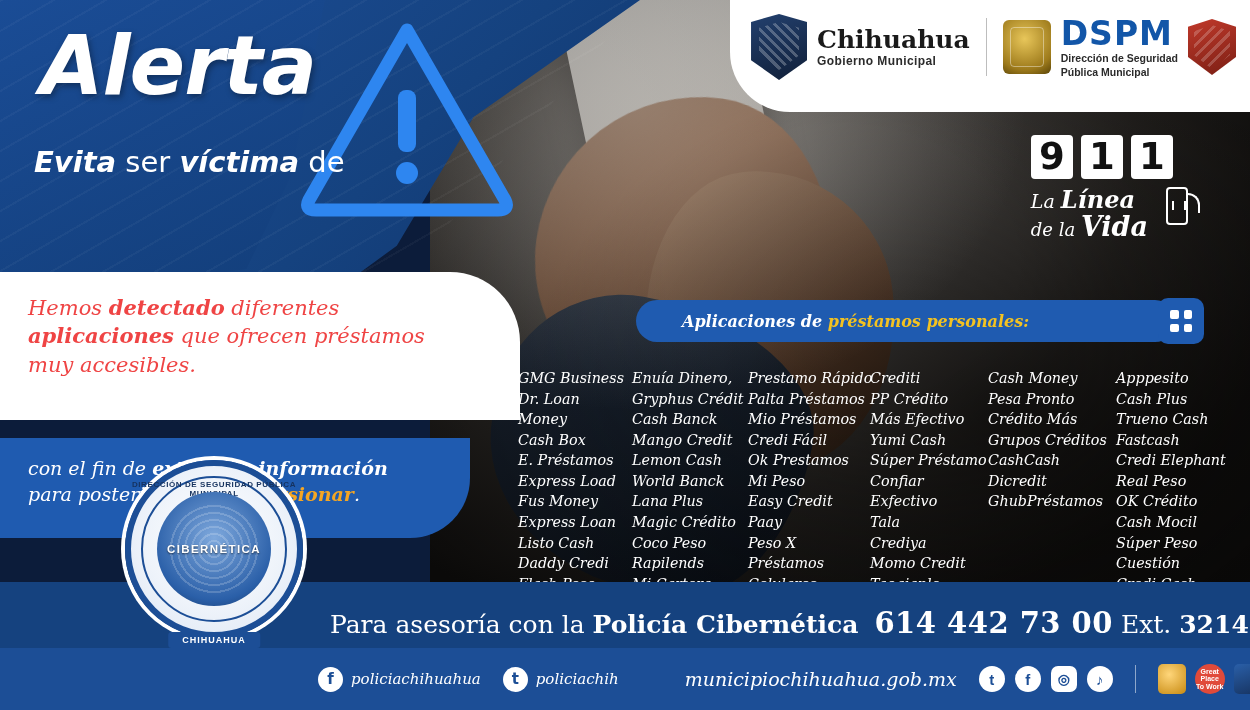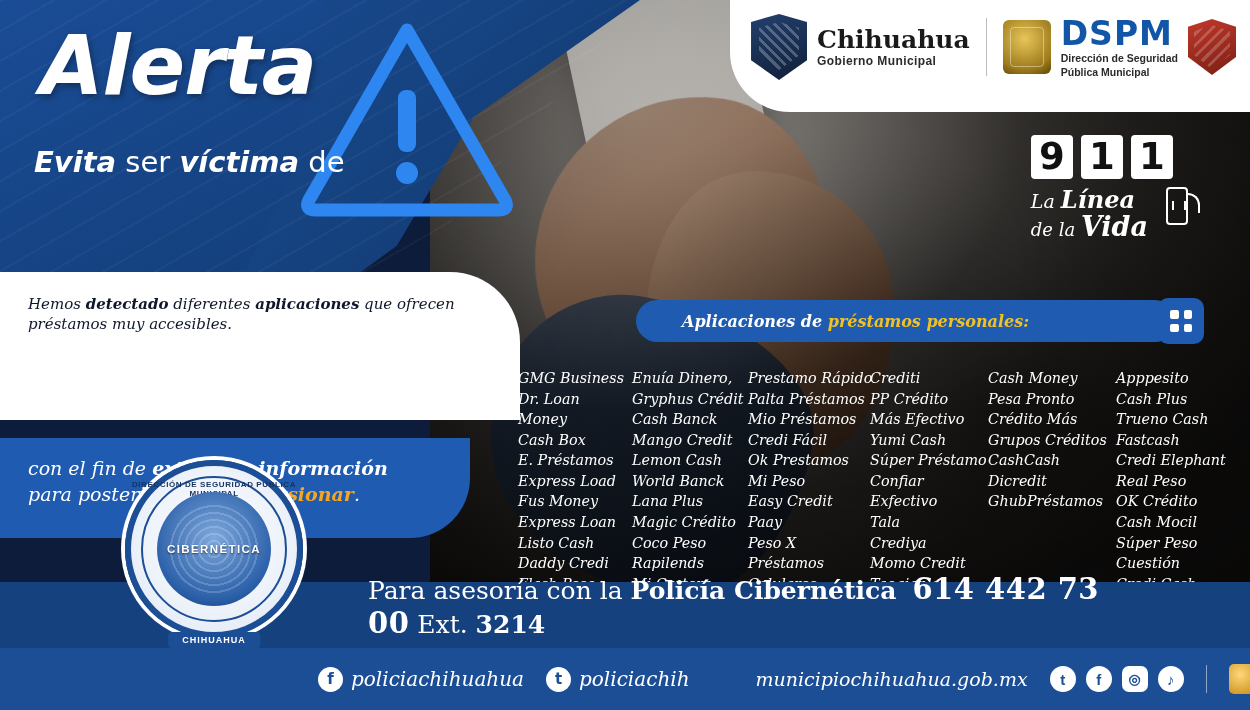--- a/index.html
+++ b/index.html
@@ -189,21 +189,21 @@
     border-right:2px solid #fff; border-top:2px solid #fff; border-radius:0 12px 0 0; }
 
   
   .card-white {
     position: absolute; left: 0; top: 272px; width: 520px; height: 148px;
     background: #ffffff;
     border-radius: 0 70px 0 0;
     padding: 22px 60px 0 28px;
   }
   .card-white p {
-    color: #0f172a; font-size: 15px; line-height: 1.35; font-style: italic;
+    color: #ef4444; font-size: 21px; line-height: 1.35; font-style: italic;
     font-family: "DejaVu Serif", serif;
   }
   .card-white p + p { margin-top: 14px; }
   .card-white b { font-weight: 700; }
 
   .card-blue {
     position: absolute; left: 0; top: 438px; width: 470px; height: 100px;
     background: linear-gradient(90deg, #1f5bb0, #16428230);
     background: #1f5bb0;
     border-radius: 0 0 60px 0;
@@ -254,38 +254,38 @@
     white-space: nowrap;
   }
 
   
   .bottom-band {
     position: absolute; left: 0; bottom: 62px; width: 1250px; height: 66px;
     background: #15427f;
   }
   .asesoria {
     position: absolute; left: 330px; bottom: 70px;
-    color: #ffffff; font-size: 25px; font-family: "DejaVu Serif", serif; margin-left: 38px;
+    color: #ffffff; font-size: 25px; font-family: "DejaVu Serif", serif;
   }
   .asesoria b { font-weight: 700; }
   .asesoria .num { font-weight: 700; font-size: 29px; letter-spacing: .5px; }
 
   .bottom-strip {
     position: absolute; left: 0; bottom: 0; width: 1250px; height: 62px;
     background: #1c4e96;
     display: flex; align-items: center;
   }
   .soc { display: flex; align-items: center; gap: 8px; margin-left: 318px; }
   .soc .ico {
     width: 25px; height: 25px; border-radius: 50%; background: #fff;
     color: #1c4e96; font-weight: 700; font-size: 15px;
     display: flex; align-items: center; justify-content: center;
     font-family: "DejaVu Sans", sans-serif;
   }
-  .soc .lbl { color: #fff; font-size: 20px; font-style: italic; font-family:"DejaVu Serif", serif; margin-right: 14px;}
+  .soc .lbl { color: #fff; font-size: 15px; font-style: italic; font-family:"DejaVu Serif", serif; margin-right: 14px;}
   .site {
     color: #fff; font-size: 19px; font-style: italic; font-family:"DejaVu Serif", serif;
     margin-left: 52px;
   }
   .soc-right { display: flex; align-items: center; gap: 10px; margin-left: 22px; }
   .soc-right .ci { width: 26px; height: 26px; border-radius: 50%; background:#fff; color:#1c4e96;
     display:flex; align-items:center; justify-content:center; font-size:15px; font-weight:700;}
   .soc-right .sq { width: 26px; height: 26px; border-radius: 7px; background:#fff; color:#1c4e96;
     display:flex; align-items:center; justify-content:center; font-size:14px; font-weight:700;}
   .sep-v { width: 1px; height: 28px; background: rgba(255,255,255,.5); margin: 0 12px; }

